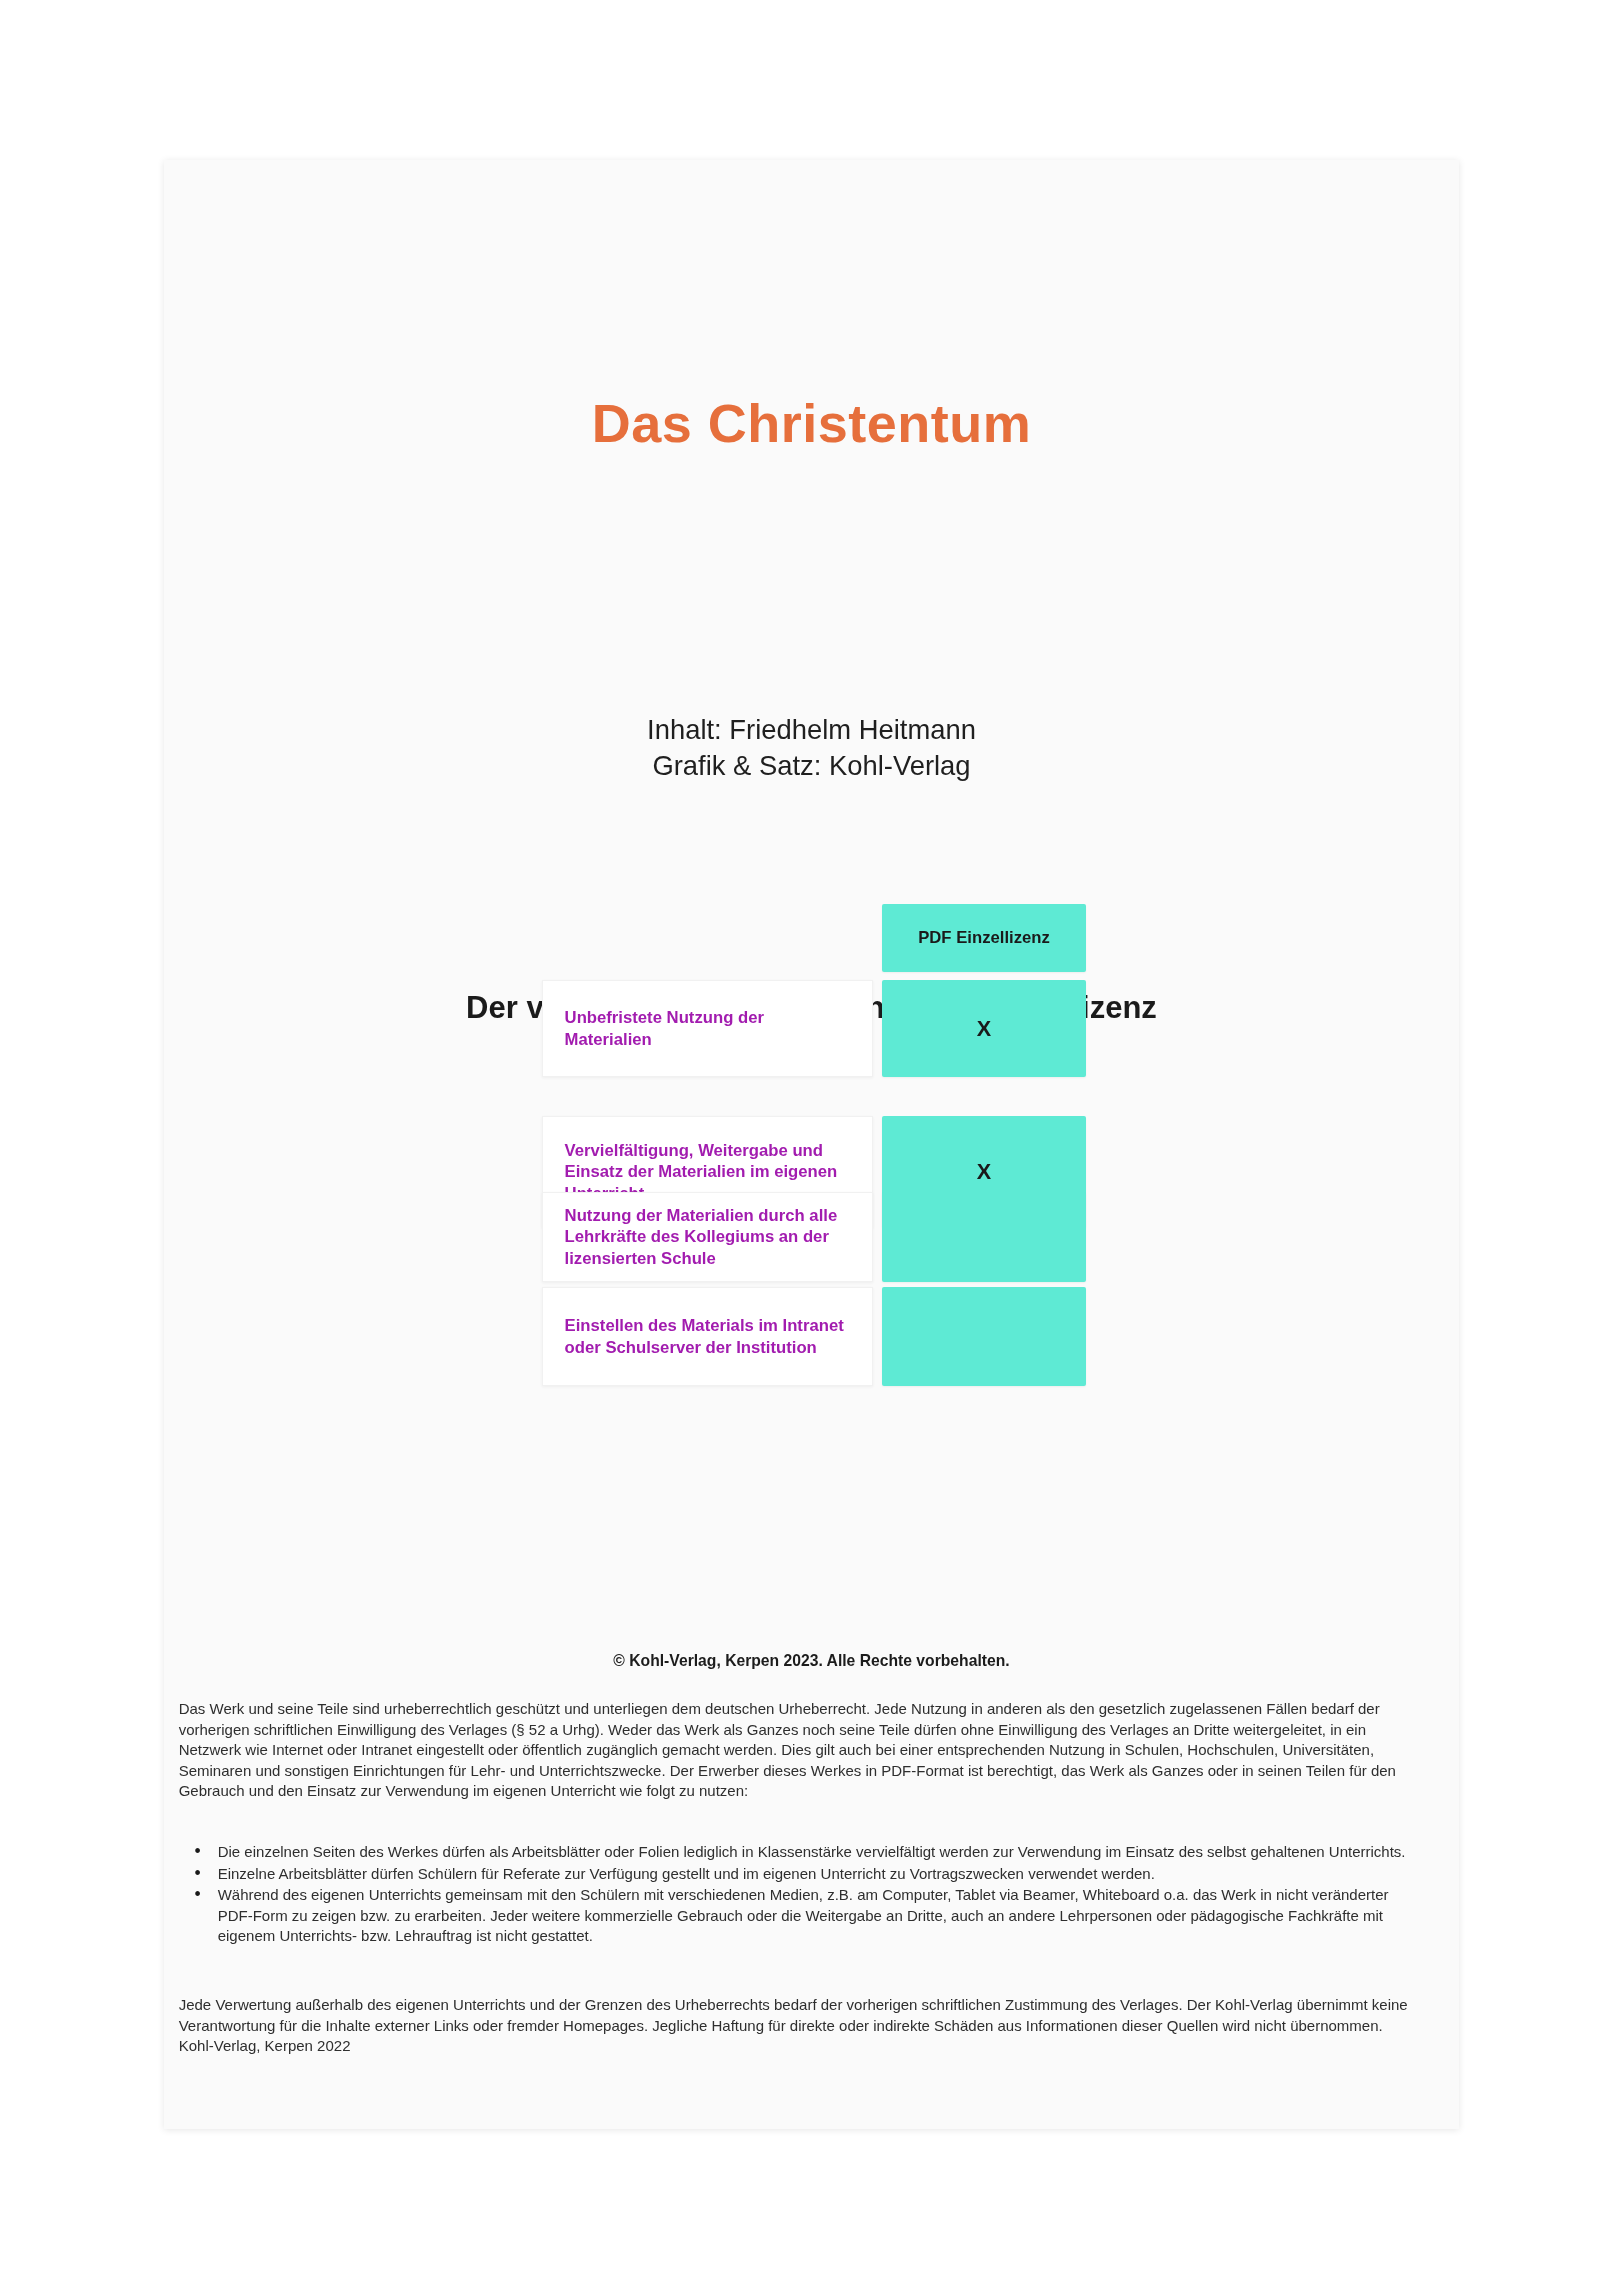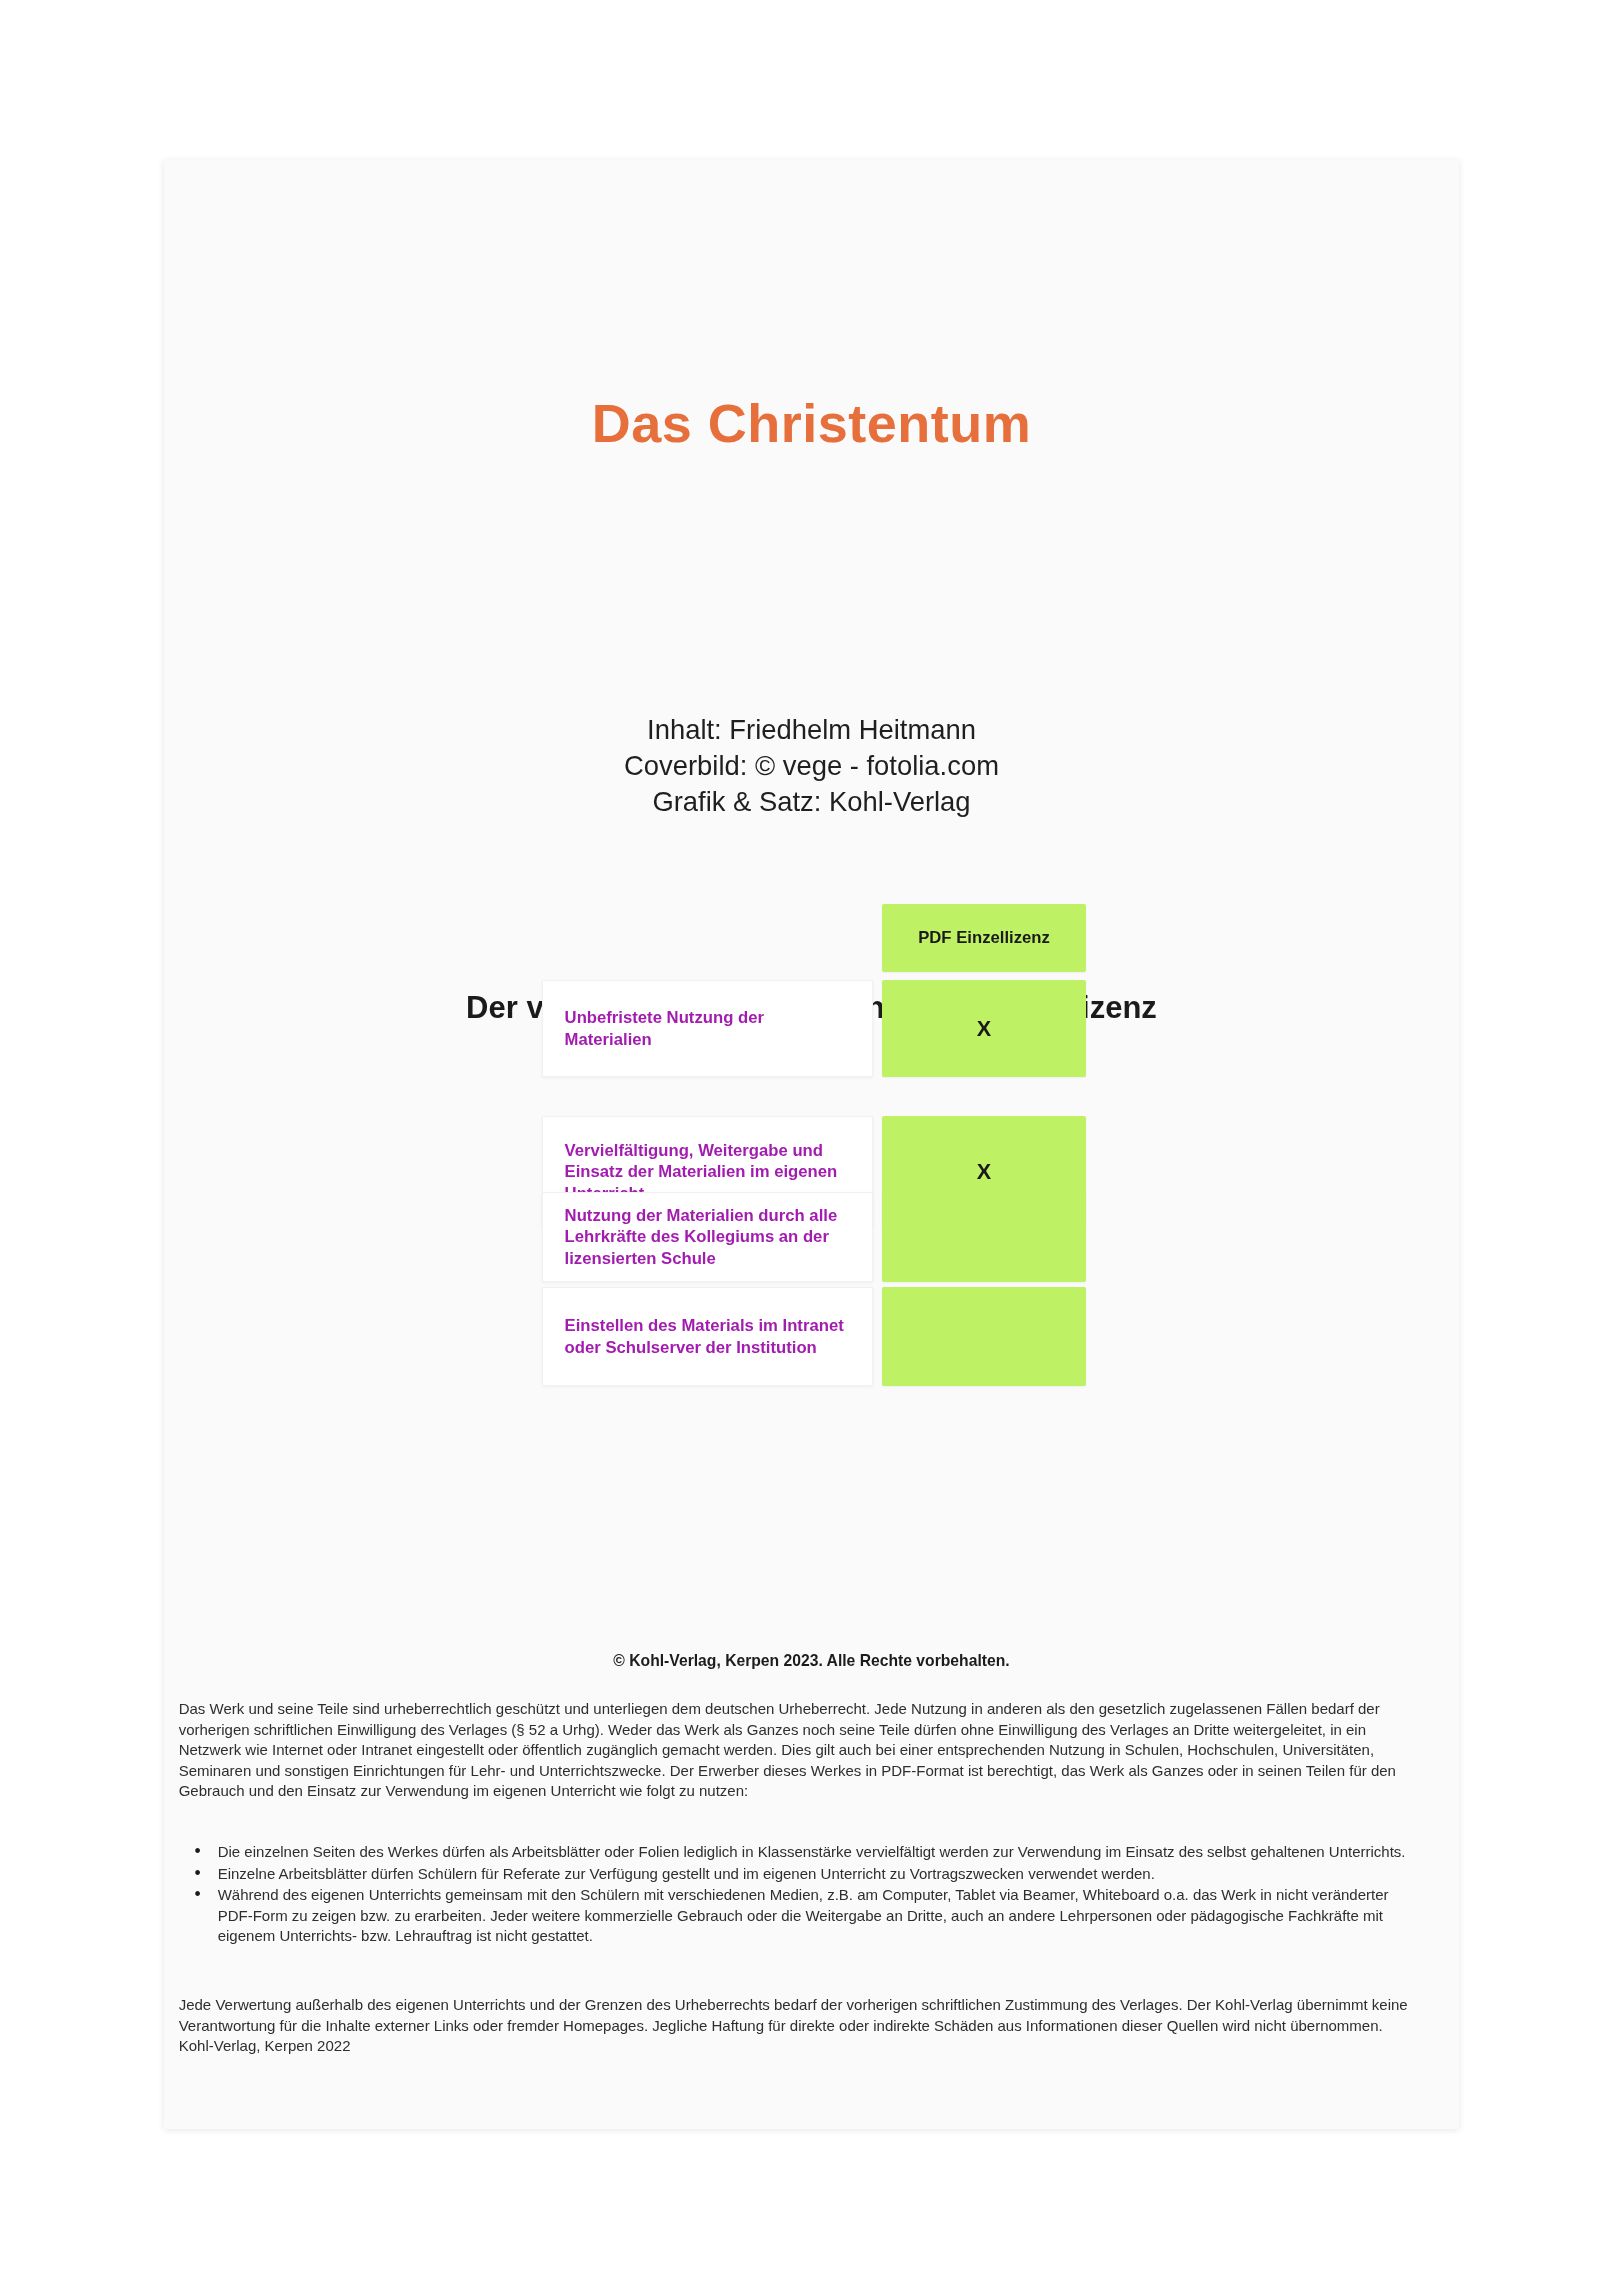--- a/index.html
+++ b/index.html
@@ -60,21 +60,21 @@
     top: 828px;
     text-align: center;
     font-size: 31px;
     font-weight: 700;
     color: #1b1b1b;
     line-height: 39px;
   }
 
   
   .cell-beige {
-    background: #bef264;
+    background: #5eead4;
     border-radius: 2px;
     box-shadow: 0 1px 2px rgba(0,0,0,0.05);
   }
   .table-header-cell {
     left: 718px;
     top: 744px;
     width: 204px;
     height: 68px;
     display: flex;
     align-items: center;
@@ -155,21 +155,20 @@
 <body>
 
 <div class="canvas">
   <div class="page">
 
     <div class="abs doc-title">Das Christentum</div>
 
 
     <div class="abs credits-block">
       <div>Inhalt: Friedhelm Heitmann</div>
-      <div>Coverbild: © vege - fotolia.com</div>
       <div>Grafik &amp; Satz: Kohl-Verlag</div>
     </div>
 
     <div class="abs license-heading">Der vorliegende Band ist eine PDF-Einzellizenz</div>
 
     <div>
       <div class="abs cell-beige table-header-cell">PDF Einzellizenz</div>
 
       <div class="abs row-label-cell r1">Unbefristete Nutzung der Materialien</div>
       <div class="abs cell-beige row-value-cell r1">X</div>

